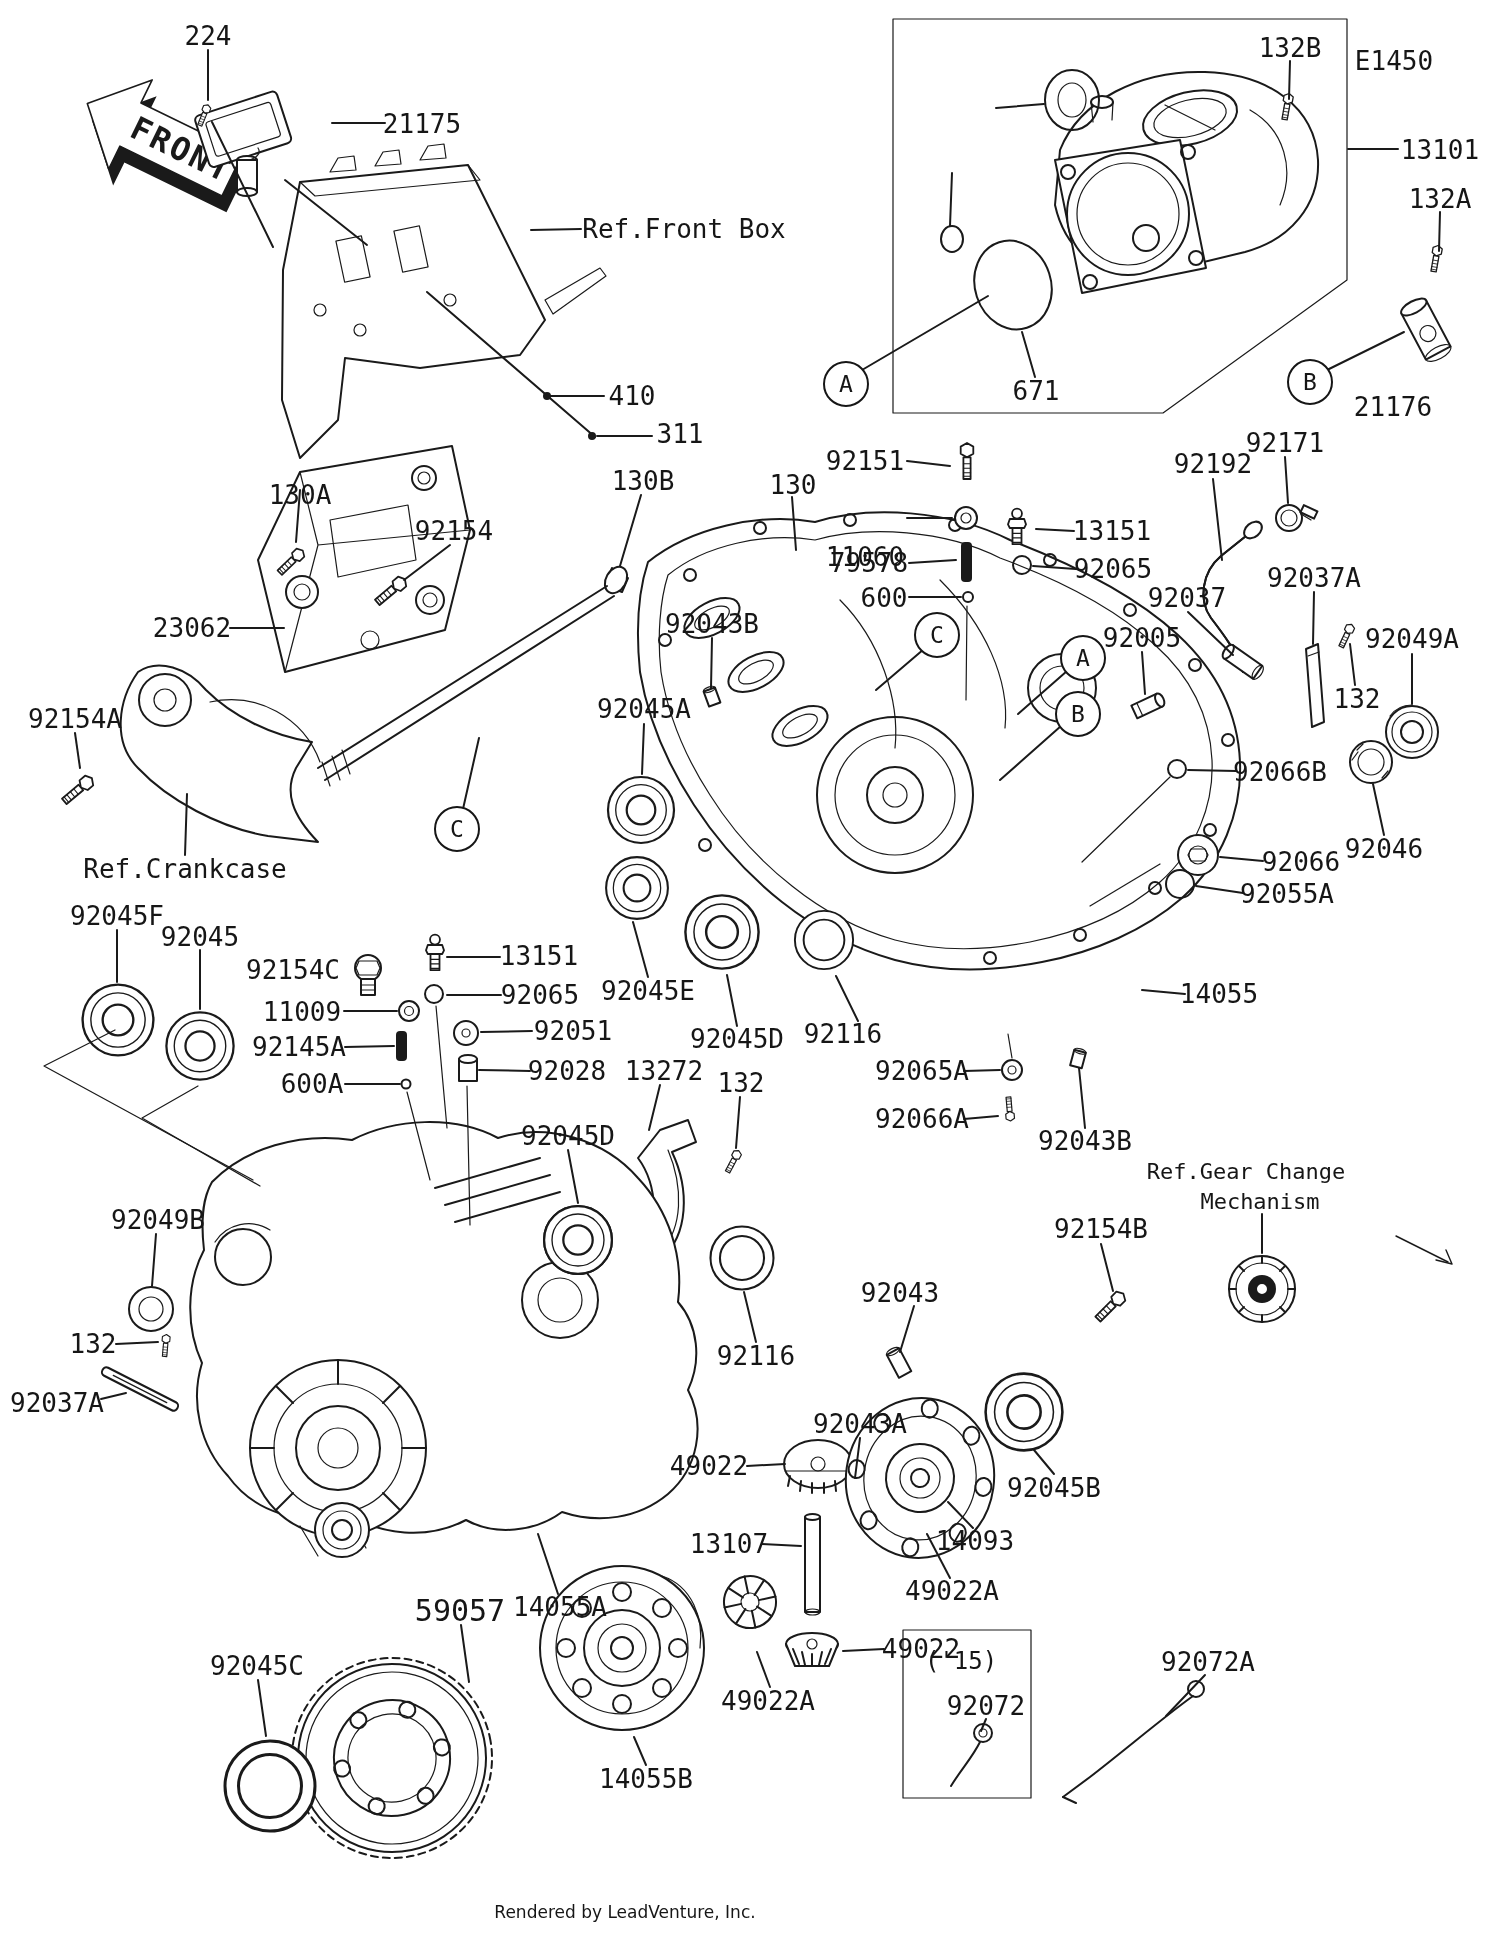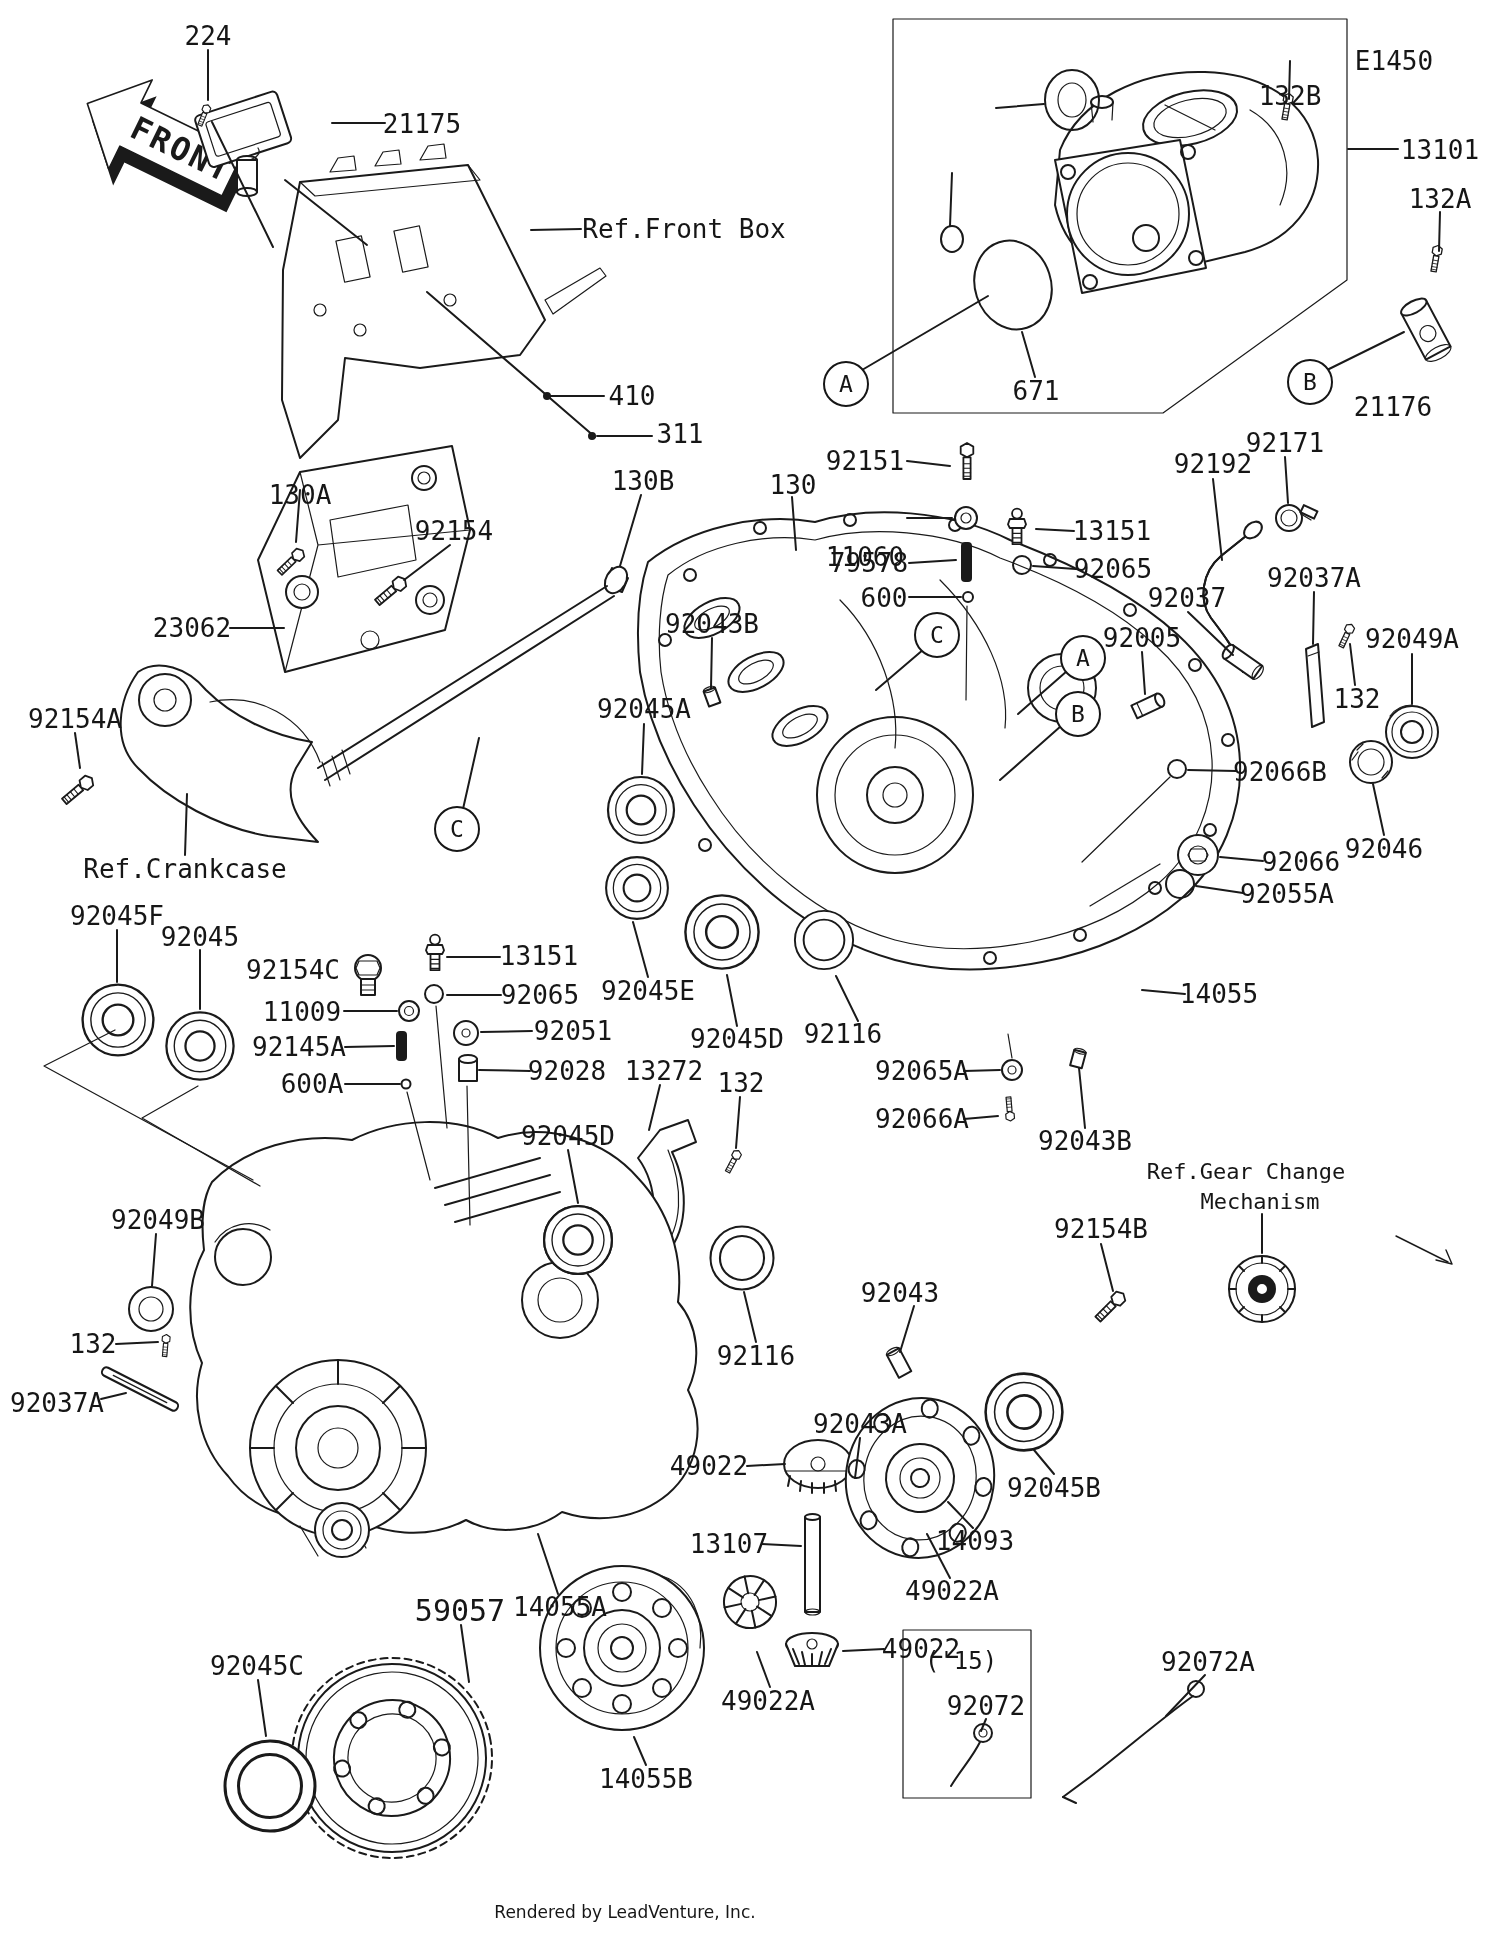--- a/index.html
+++ b/index.html
@@ -686,21 +686,21 @@
       <div class="lbl" style="left: 768px; top: 1701px; font-size: 26px;">49022A</div>
       <div class="lbl" style="left: 975px; top: 1541px; font-size: 26px;">14093</div>
       <div class="lbl" style="left: 1054px; top: 1488px; font-size: 26px;">92045B</div>
       <div class="lbl" style="left: 646px; top: 1779px; font-size: 26px;">14055B</div>
       <div class="lbl" style="left: 257px; top: 1666px; font-size: 26px;">92045C</div>
       <div class="lbl" style="left: 961px; top: 1661px; font-size: 24px;">('15)</div>
       <div class="lbl" style="left: 986px; top: 1706px; font-size: 26px;">92072</div>
       <div class="lbl" style="left: 1208px; top: 1662px; font-size: 26px;">92072A</div>
       <div class="lbl" style="left: 1394px; top: 61px; font-size: 26px;">E1450</div>
       <div class="lbl" style="left: 1440px; top: 150px; font-size: 26px;">13101</div>
-      <div class="lbl" style="left: 1290px; top: 48px; font-size: 26px; margin-top: 48px;">132B</div>
+      <div class="lbl" style="left: 1290px; top: 48px; font-size: 26px;">132B</div>
       <div class="lbl" style="left: 1440px; top: 199px; font-size: 26px;">132A</div>
       <div class="lbl" style="left: 1393px; top: 407px; font-size: 26px;">21176</div>
       <div class="lbl" style="left: 1036px; top: 391px; font-size: 26px;">671</div>
     </div>
 
 <div class="layer" id="callout-layer">
       <div class="callout" style="left: 846px; top: 384px;">A</div>
       <div class="callout" style="left: 1310px; top: 382px;">B</div>
       <div class="callout" style="left: 937px; top: 635px;">C</div>
       <div class="callout" style="left: 1083px; top: 658px;">A</div>

